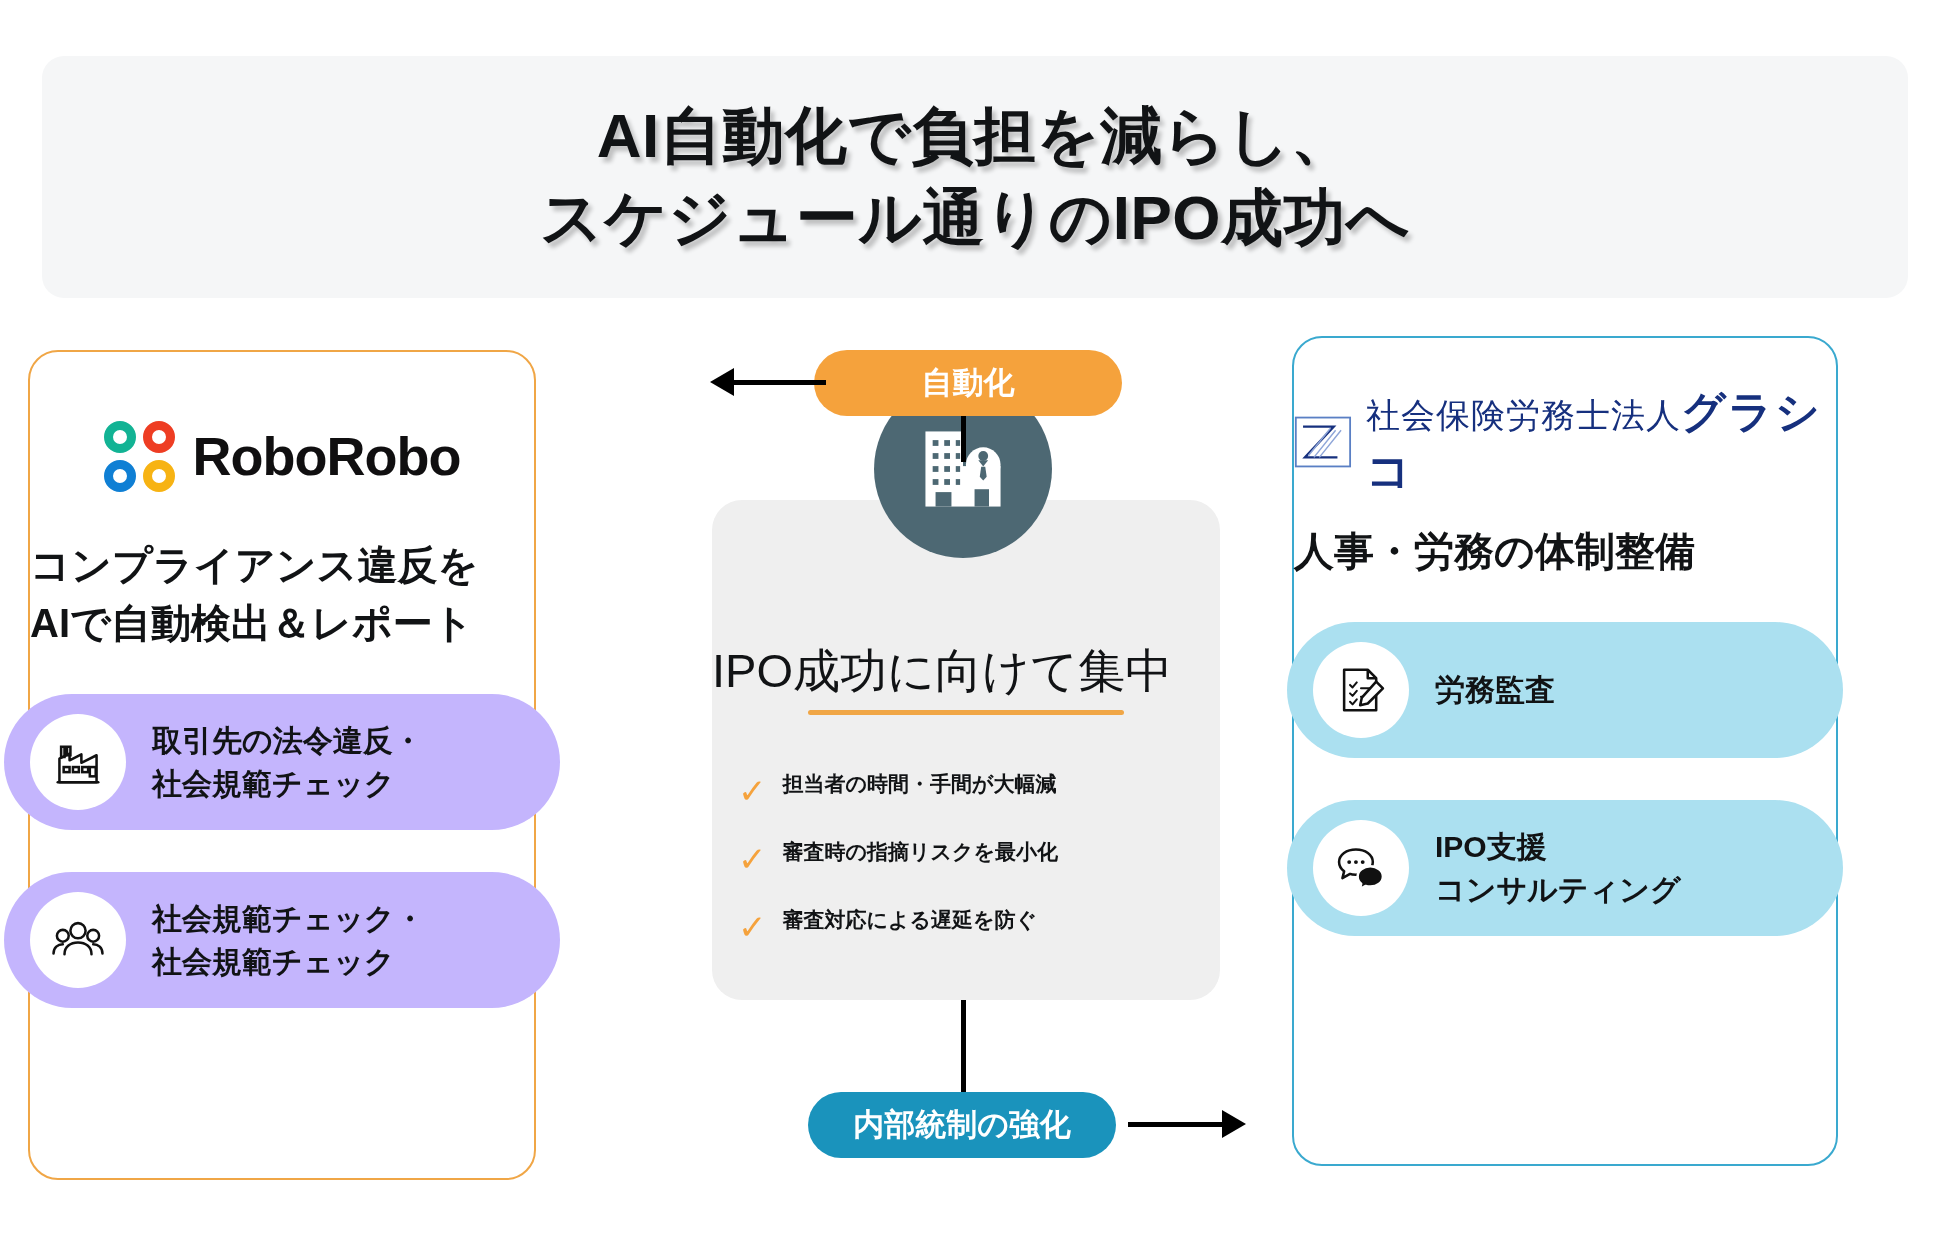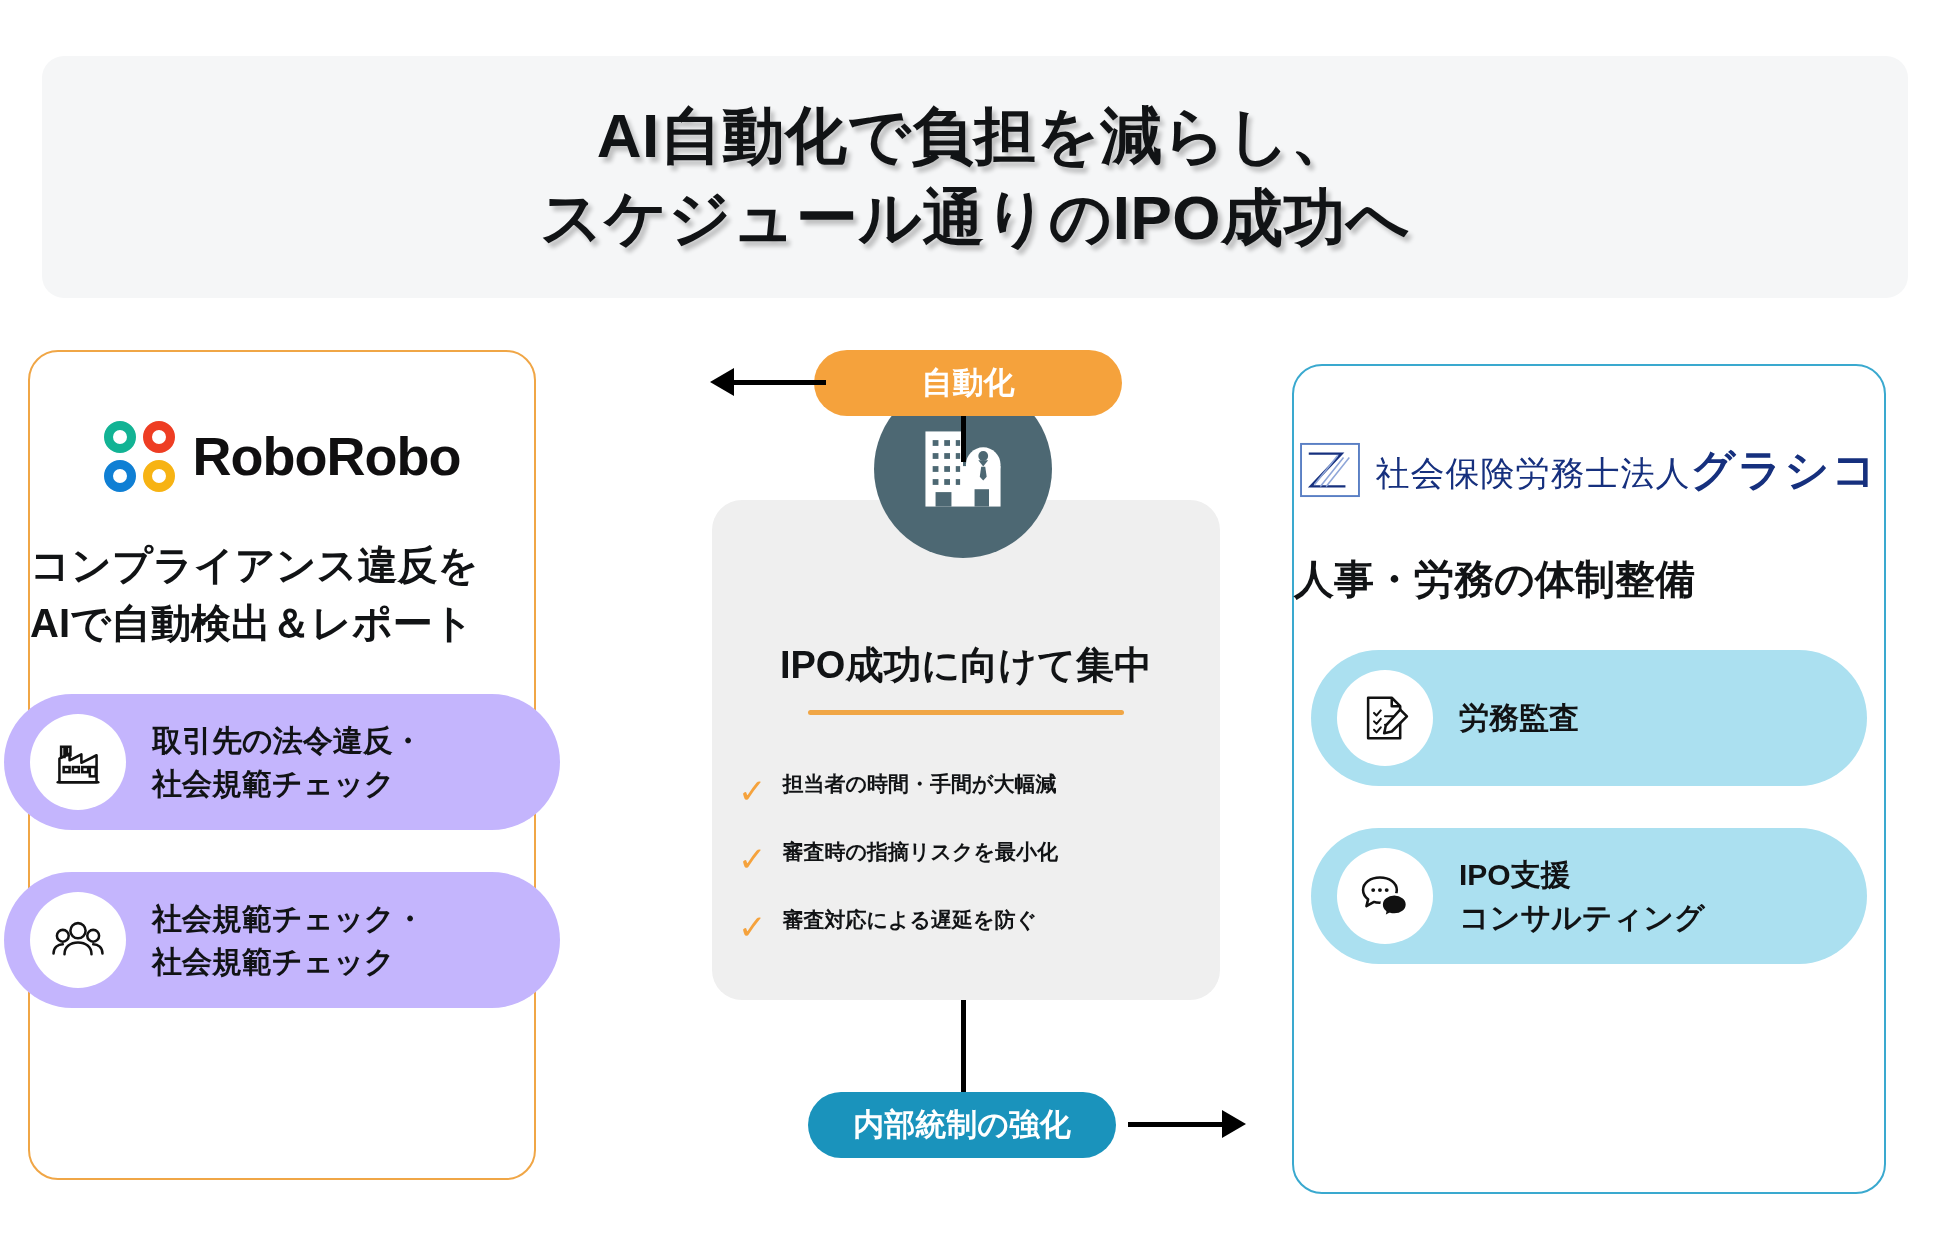--- a/index.html
+++ b/index.html
@@ -28,21 +28,21 @@
 
   
   .side-card {
     position: absolute; background:#fff; border-radius: 30px;
   }
   #left-card {
     left: 28px; top: 350px; width: 508px; height: 830px;
     border: 2.5px solid #f0a646;
   }
   #right-card {
-    left: 1292px; top: 364px; width: 594px; height: 830px;
+    left: 1292px; top: 336px; width: 546px; height: 830px;
     border: 2.5px solid #3aa9cf;
   }
 
   .card-logo-row {
     height: 104px; display:flex; align-items:center; justify-content:center;
     margin-top: 52px;
   }
 
   
   .roboro-mark { display:flex; flex-direction:column; gap:7px; margin-right: 18px; }
@@ -80,21 +80,21 @@
   .pill-label { font-size: 30px; font-weight: 700; color:#111315; line-height: 1.45; }
 
   
   .center-card {
     position: absolute; left: 712px; top: 500px;
     width: 508px; height: 500px;
     background: #efefef; border-radius: 30px;
   }
   .center-title {
     position:absolute; left:0; top: 500px; width: 508px;
-    text-align:center; font-size: 38px; font-weight: 700; color:#111315;
+    text-align:left; font-size: 47px; font-weight: 400; color:#111315;
     padding-top: 140px;
   }
   .center-rule {
     position:absolute; left: 808px; top: 710px; width: 316px; height: 5px;
     background:#f0a646; border-radius: 3px;
   }
   .check-list {
     position:absolute; left: 738px; top: 770px; width: 470px;
     display:flex; flex-direction:column; gap: 30px;
   }

